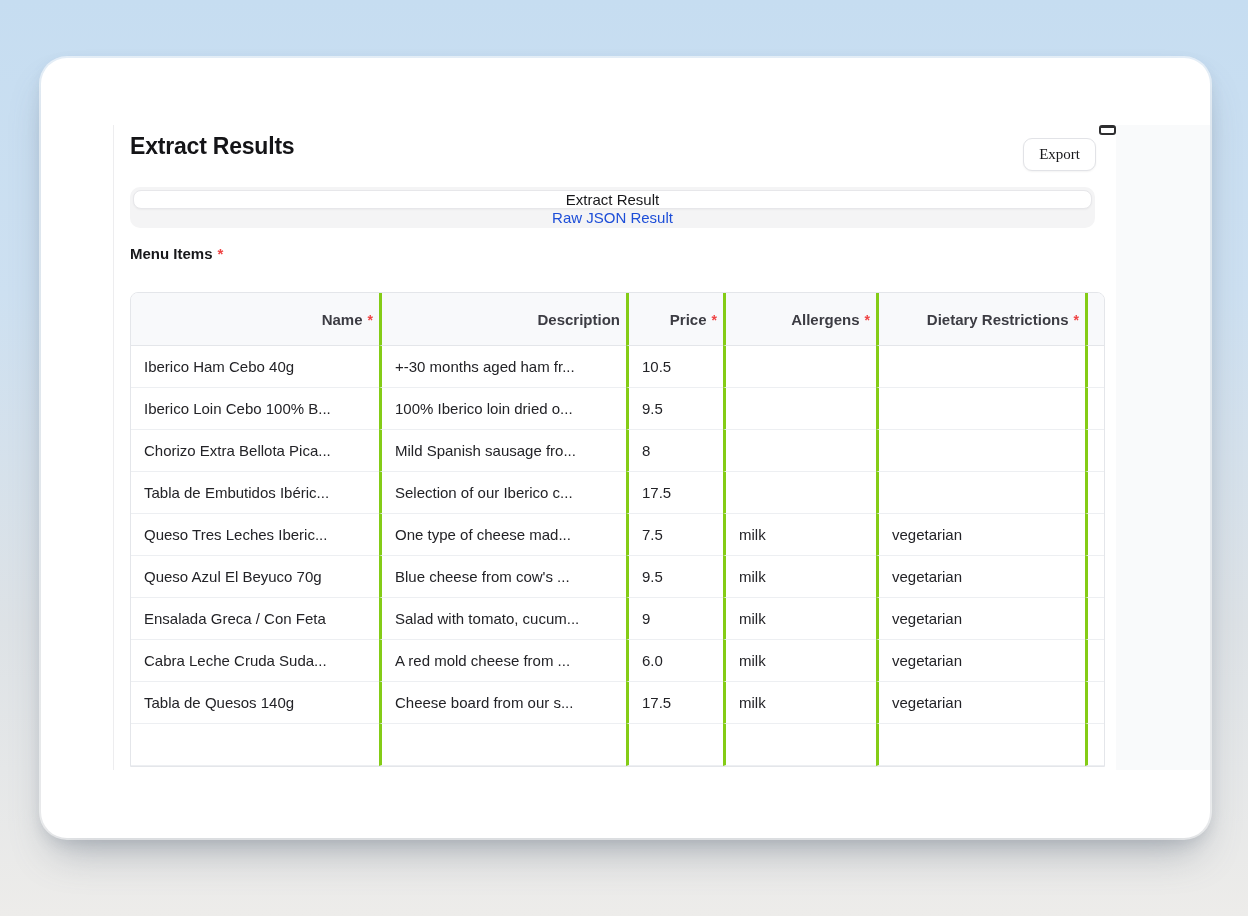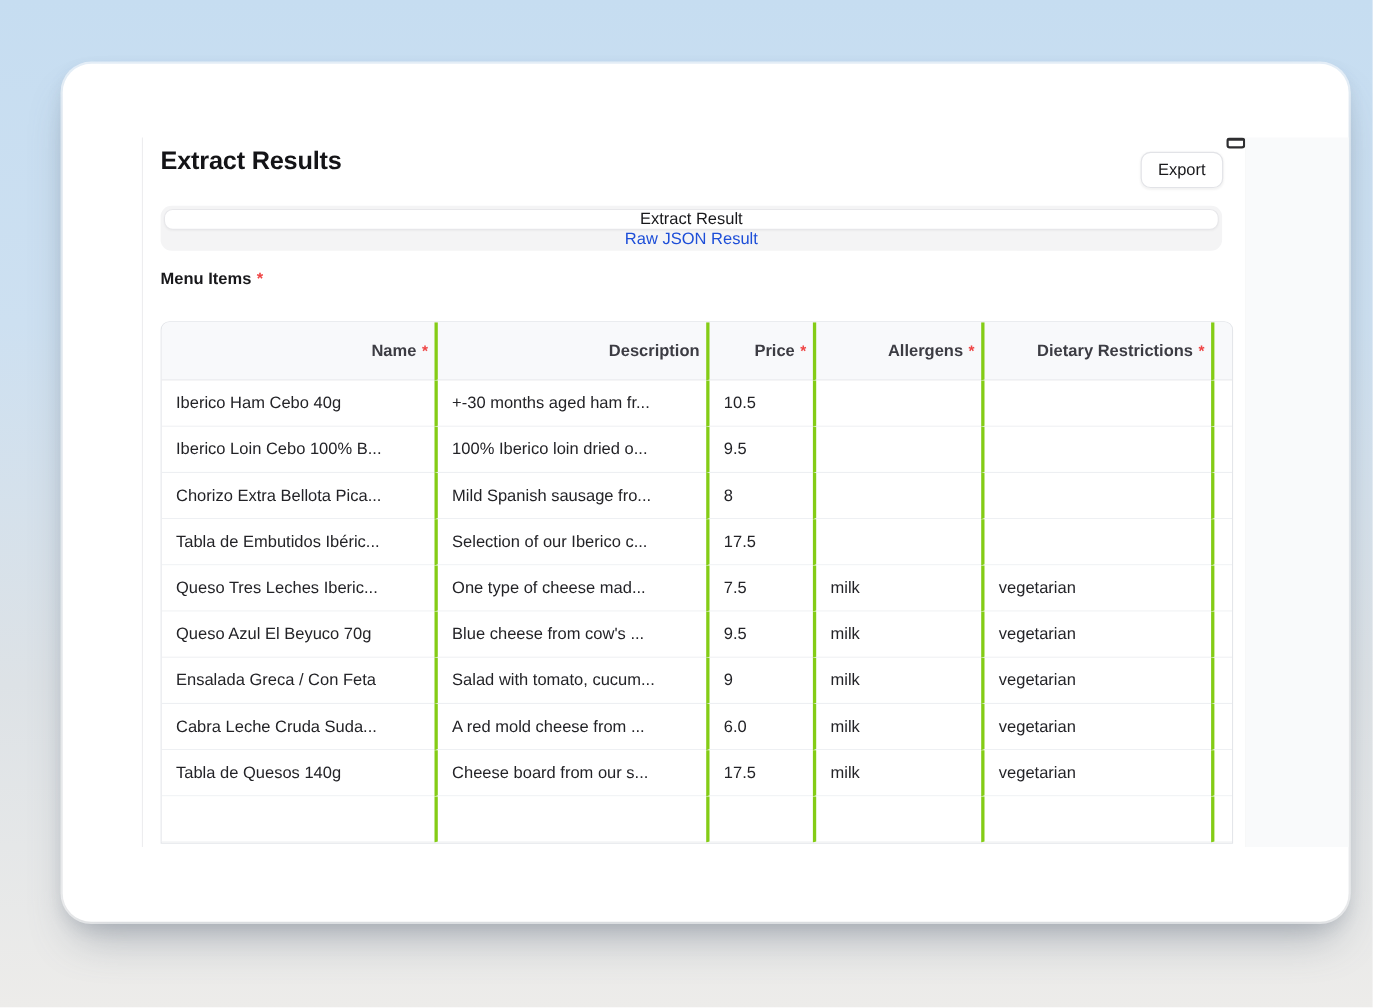--- a/index.html
+++ b/index.html
@@ -11,41 +11,40 @@
   .stage {
     position: relative; width: 1248px; height: 916px; overflow: hidden;
     background: linear-gradient(to bottom, #c6ddf1 0%, #cde0f1 32%, #dde2e6 68%, #edecea 100%);
   }
   .card {
     position: absolute; left: 41px; top: 58px; width: 1169px; height: 780px;
     background: #ffffff; border-radius: 26px;
     box-shadow: 0 0 0 2px rgba(255,255,255,0.55),
                 0 24px 40px -12px rgba(96,106,122,0.45),
                 0 6px 14px rgba(96,106,122,0.16);
-    margin-left: 16px;
   }
   
   .scroll-gutter {
     position: absolute; left: 1074px; top: 67px; width: 94px; height: 645px;
     background: #f9fafb; border-left: 1px solid #e9eaec;
   }
   
   .viewport {
     position: absolute; left: 72px; top: 67px; width: 1002px; height: 645px;
     overflow: hidden; border-left: 1px solid #ededef; background: #ffffff;
   }
   .page-title {
     position: absolute; left: 16px; top: 8px;
     font-size: 23px; font-weight: 700; color: #141417; letter-spacing: -0.2px;
   }
   .export-btn {
     position: absolute; top: 13px; right: 20px; height: 33px;
     padding: 0 15px; box-sizing: border-box;
     background: #ffffff; border: 1px solid #e2e3e7; border-radius: 9px;
-    font-family: Liberation Sans, sans-serif; font-size: 15px; font-weight: 500; color: #18181b;
+    font-family: Liberation Serif, serif; font-size: 15px; font-weight: 500; color: #18181b;
     display: flex; align-items: center; box-shadow: 0 1px 2px rgba(0,0,0,0.05);
     cursor: pointer;
   }
   .clipped-icon {
     position: absolute; left: 985px; top: 0; width: 17px; height: 10px;
     border: 2px solid #2e2e30; border-top-width: 3px; border-radius: 3px;
     background: #ffffff; box-sizing: border-box;
   }
   .tabs {
     position: absolute; left: 16px; top: 62px; width: 965px; height: 41px;

